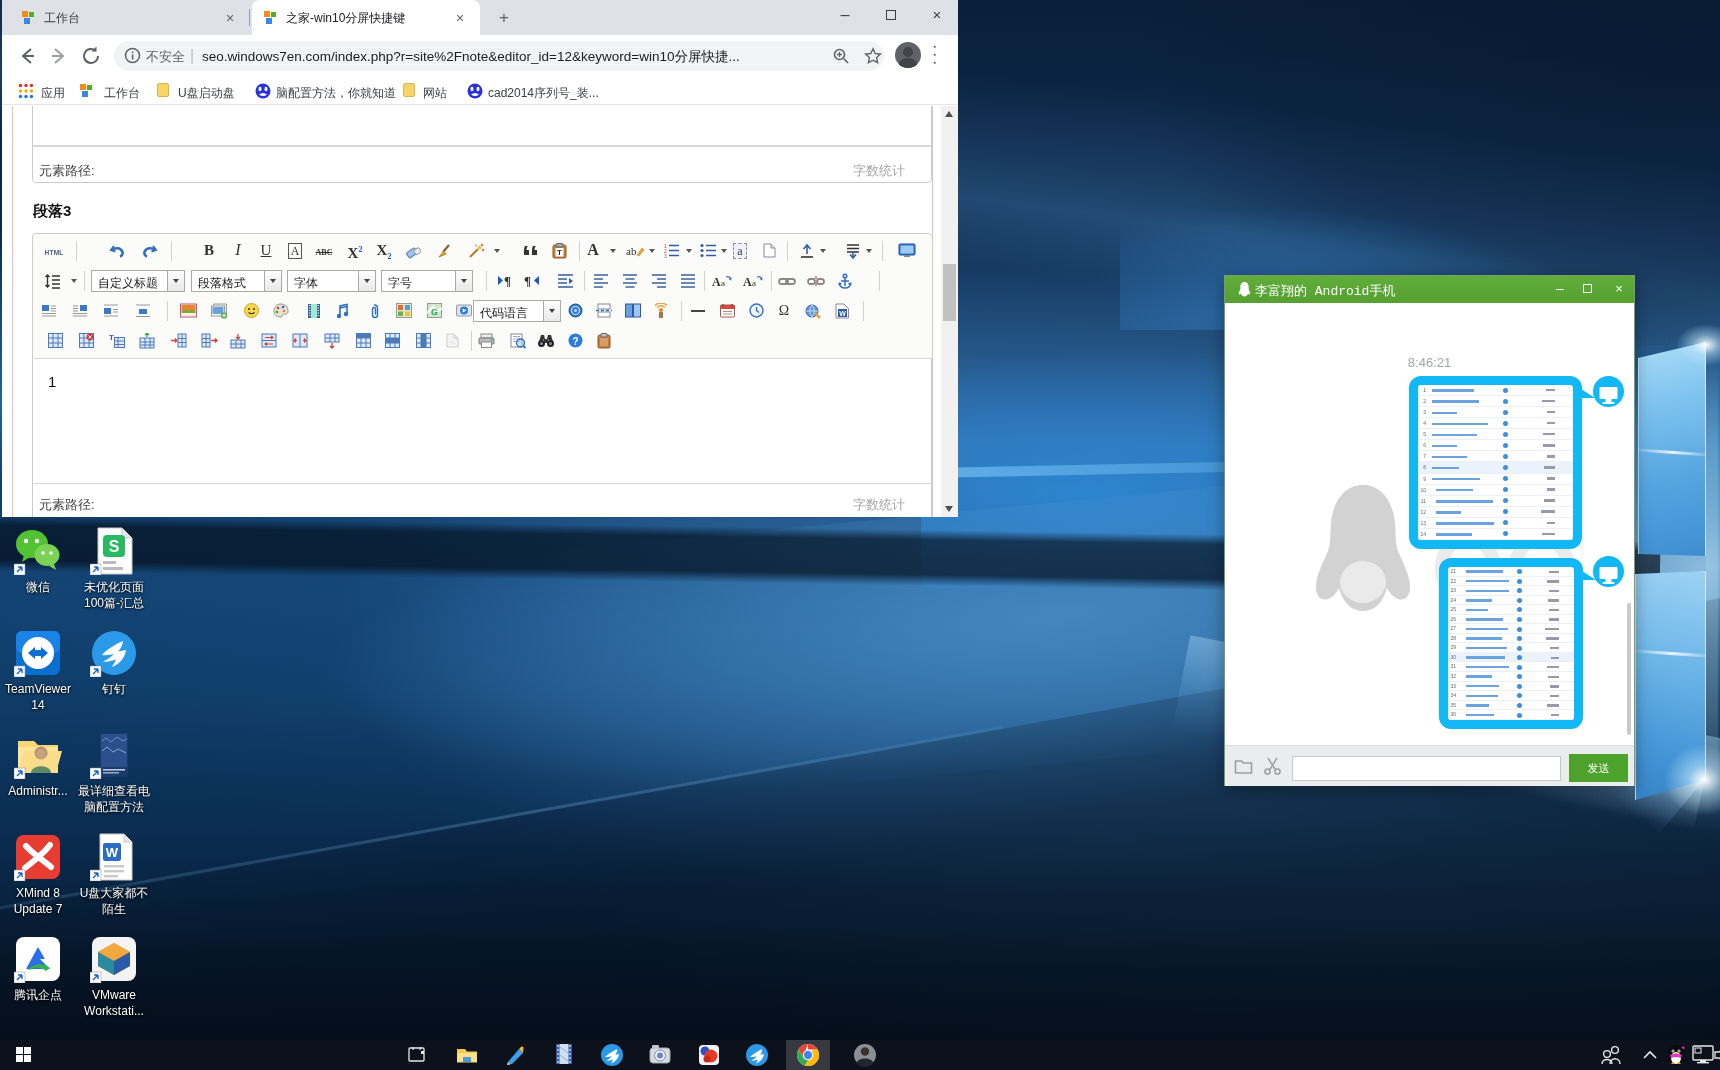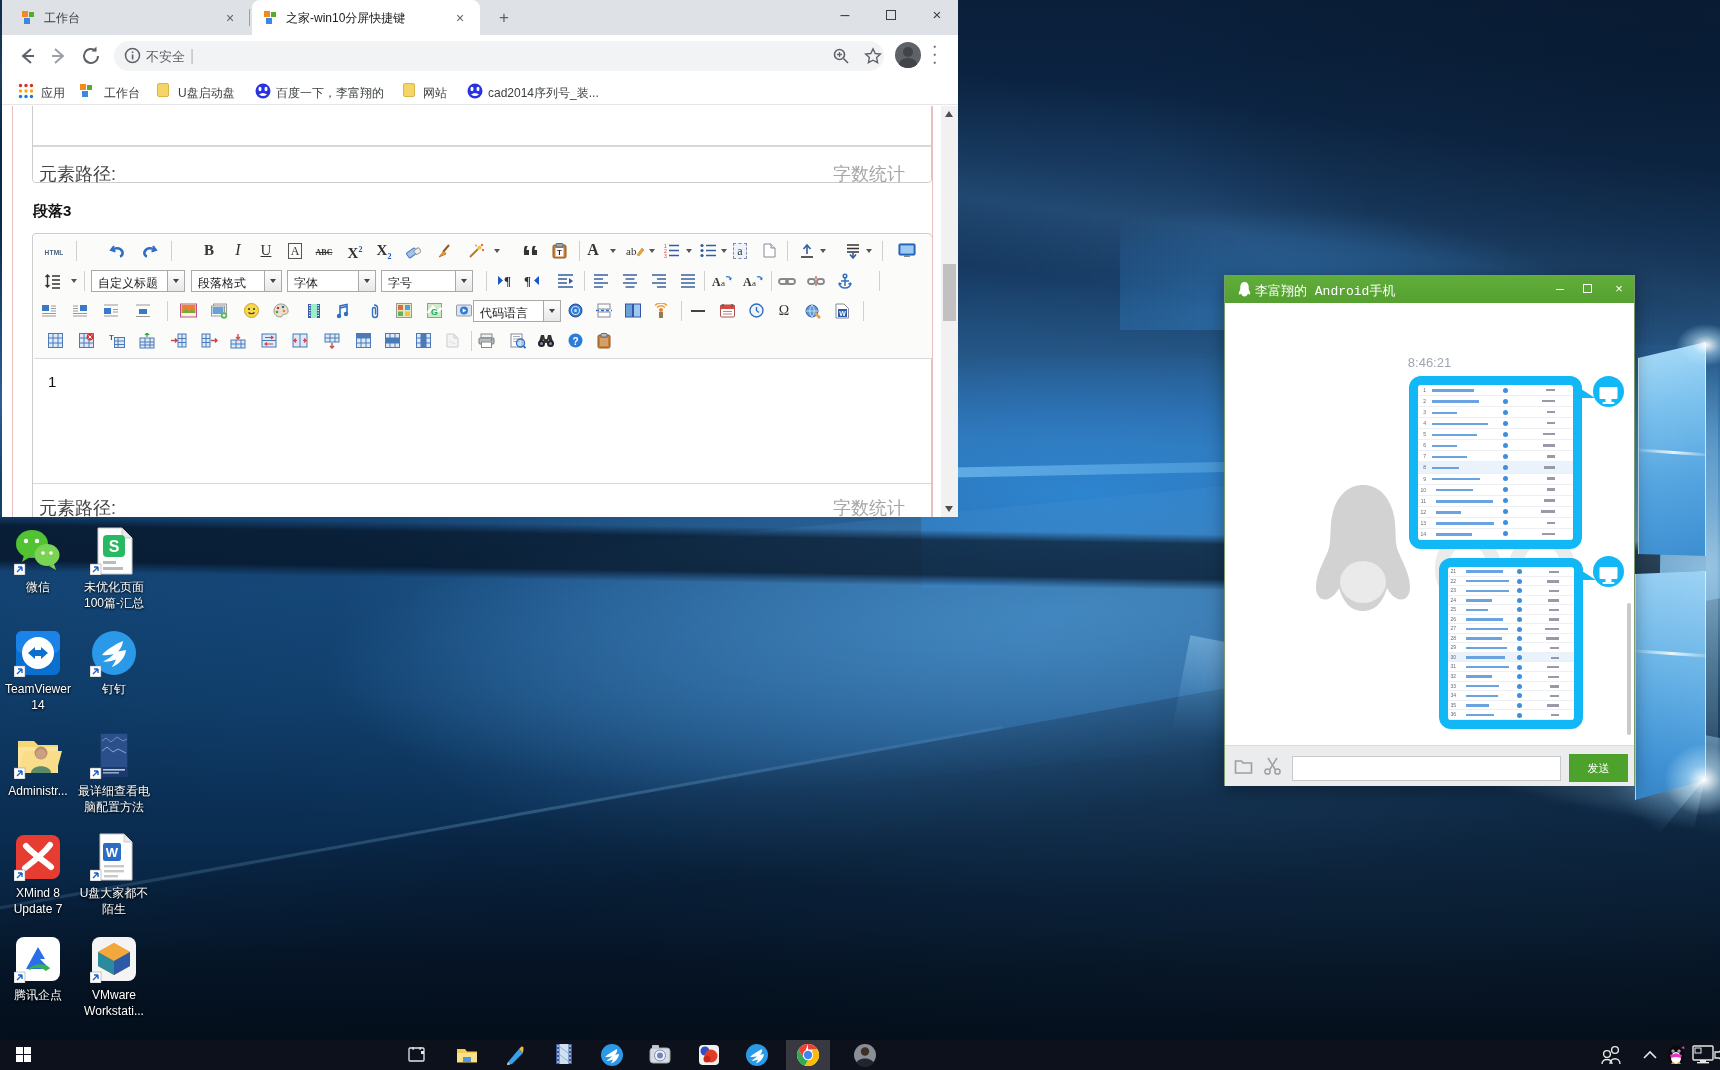--- a/index.html
+++ b/index.html
@@ -49,21 +49,21 @@
 #omni .sec{position:absolute;left:32px;top:7px;font-size:13px;color:#5f6368;}
 #omni .url{position:absolute;left:88px;top:7px;font-size:13.5px;color:#202124;white-space:nowrap;overflow:hidden;width:700px;}
 #bookbar{position:absolute;left:0;top:78px;width:956px;height:27px;background:#fff;border-bottom:1px solid #e4e6e8;}
 .bm{position:absolute;top:5px;font-size:12px;color:#3c4043;white-space:nowrap;}
 #page{position:absolute;left:0;top:106px;width:956px;height:411px;background:#fff;overflow:hidden;}
 #pgsb{position:absolute;left:939px;top:0;width:17px;height:411px;background:#f1f1f1;}
 #pgsb .thumb{position:absolute;left:2px;top:158px;width:13px;height:57px;background:#c1c1c1;}
 #pgsb .ar{position:absolute;left:4px;width:0;height:0;}
 .pink{position:absolute;top:0;width:1px;height:411px;background:#e7bfc0;}
 .kebox{position:absolute;left:30px;width:900px;border:1px solid #ccc;border-radius:4px;background:#fff;}
-.kefoot{position:absolute;left:0;width:898px;height:36px;border-top:1px solid #d8d8d8;background:#fff;font-size:18px;color:#444;}
+.kefoot{position:absolute;left:0;width:898px;height:36px;border-top:1px solid #d8d8d8;background:#fff;font-size:13px;color:#444;}
 .kefoot .lp{position:absolute;left:6px;top:12px;}
 .kefoot .rp{position:absolute;right:26px;top:12px;color:#a6a6a6;}
 #ptitle{position:absolute;left:31px;top:96px;font-size:15px;font-weight:bold;color:#111;}
 #ketb{position:absolute;left:1px;top:1px;width:898px;height:124px;background:#fbfbfa;border-bottom:1px solid #d8d8d8;border-radius:4px 4px 0 0;}
 .krow{position:absolute;left:0;width:898px;height:30px;}
 .ki{position:absolute;display:inline-block;}
 .ksep{position:absolute;top:4px;width:1px;height:20px;background:#d0d0d0;}
 .kcar{position:absolute;top:12px;width:0;height:0;border-left:3.5px solid transparent;border-right:3.5px solid transparent;border-top:4px solid #555;}
 .ksel{position:absolute;top:3px;height:22px;background:#fff;border:1px solid #aaa;font-size:12px;color:#222;}
 .ksel span{position:absolute;left:6px;top:4px;}
@@ -260,20 +260,21 @@
         <path d="M18.5 3.5 v5 h-5z" fill="#5f6368"></path>
       </svg>
   <div id="omni">
     <svg style="position:absolute;left:10px;top:6px;" width="17" height="17" viewBox="0 0 17 17">
           <circle cx="8.5" cy="8.5" r="7" stroke="#5f6368" stroke-width="1.5" fill="none"></circle>
           <rect x="7.8" y="4.5" width="1.6" height="1.6" fill="#5f6368"></rect>
           <rect x="7.8" y="7.5" width="1.6" height="5" fill="#5f6368"></rect>
         </svg>
     <span class="sec">不安全</span>
     <span style="position:absolute;left:76px;top:6px;color:#bdc1c6;">|</span>
+    <span class="url">seo.windows7en.com/index.php?r=site%2Fnote&amp;editor_id=12&amp;keyword=win10分屏快捷...</span>
     <svg style="position:absolute;left:718px;top:6px;" width="18" height="18" viewBox="0 0 18 18">
           <circle cx="7.5" cy="7.5" r="5" stroke="#5f6368" stroke-width="1.6" fill="none"></circle>
           <path d="M11.5 11.5 L16 16" stroke="#5f6368" stroke-width="1.6"></path>
           <path d="M5 7.5h5M7.5 5v5" stroke="#5f6368" stroke-width="1.3"></path>
         </svg>
     <svg style="position:absolute;left:750px;top:6px;" width="18" height="18" viewBox="0 0 18 18">
           <path d="M9 1.8 L11.2 6.5 16.4 7.1 12.6 10.6 13.6 15.7 9 13.2 4.4 15.7 5.4 10.6 1.6 7.1 6.8 6.5Z" stroke="#5f6368" stroke-width="1.4" fill="none"></path>
         </svg>
   </div>
   <div style="position:absolute;left:893px;top:7px;width:26px;height:26px;border-radius:50%;background:#5f6368;overflow:hidden;">
@@ -304,21 +305,21 @@
   <span class="bm" style="left:78px;"><span class="fav" style="position:static;display:inline-block;width:14px;height:14px;position:relative;"><i style="position:absolute;left:0;top:1px;width:6px;height:6px;background:#f18b1e;"></i><i style="position:absolute;left:7px;top:2px;width:5px;height:5px;background:#57ab2a;"></i><i style="position:absolute;left:2px;top:8px;width:6px;height:6px;background:#3d87e0;"></i></span></span>
   <span class="bm" style="left:102px;top:7px;">工作台</span>
   <span class="bm" style="left:155px;"><span style="display:inline-block;width:12px;height:14px;background:#f6d468;border:1px solid #d8b74a;border-radius:2px;"></span></span>
   <span class="bm" style="left:176px;top:7px;">U盘启动盘</span>
   <span class="bm" style="left:253px;"><svg width="16" height="16" viewBox="0 0 16 16">
           <circle cx="8" cy="8" r="7.5" fill="#2932e1"></circle>
           <ellipse cx="5" cy="6" rx="1.5" ry="2.2" fill="#fff"></ellipse>
           <ellipse cx="11" cy="6" rx="1.5" ry="2.2" fill="#fff"></ellipse>
           <path d="M4 11.5 Q8 8.5 12 11.5 Q8 14.5 4 11.5Z" fill="#fff"></path>
         </svg></span>
-  <span class="bm" style="left:274px;top:7px;">百度一下，李富翔的</span>
+  <span class="bm" style="left:274px;top:7px;">脑配置方法，你就知道</span>
   <span class="bm" style="left:401px;"><span style="display:inline-block;width:12px;height:14px;background:#f6d468;border:1px solid #d8b74a;border-radius:2px;"></span></span>
   <span class="bm" style="left:421px;top:7px;">网站</span>
   <span class="bm" style="left:465px;"><svg width="16" height="16" viewBox="0 0 16 16">
           <circle cx="8" cy="8" r="7.5" fill="#2932e1"></circle>
           <ellipse cx="5" cy="6" rx="1.5" ry="2.2" fill="#fff"></ellipse>
           <ellipse cx="11" cy="6" rx="1.5" ry="2.2" fill="#fff"></ellipse>
           <path d="M4 11.5 Q8 8.5 12 11.5 Q8 14.5 4 11.5Z" fill="#fff"></path>
         </svg></span>
   <span class="bm" style="left:486px;top:7px;">cad2014序列号_装...</span>
  </div>

